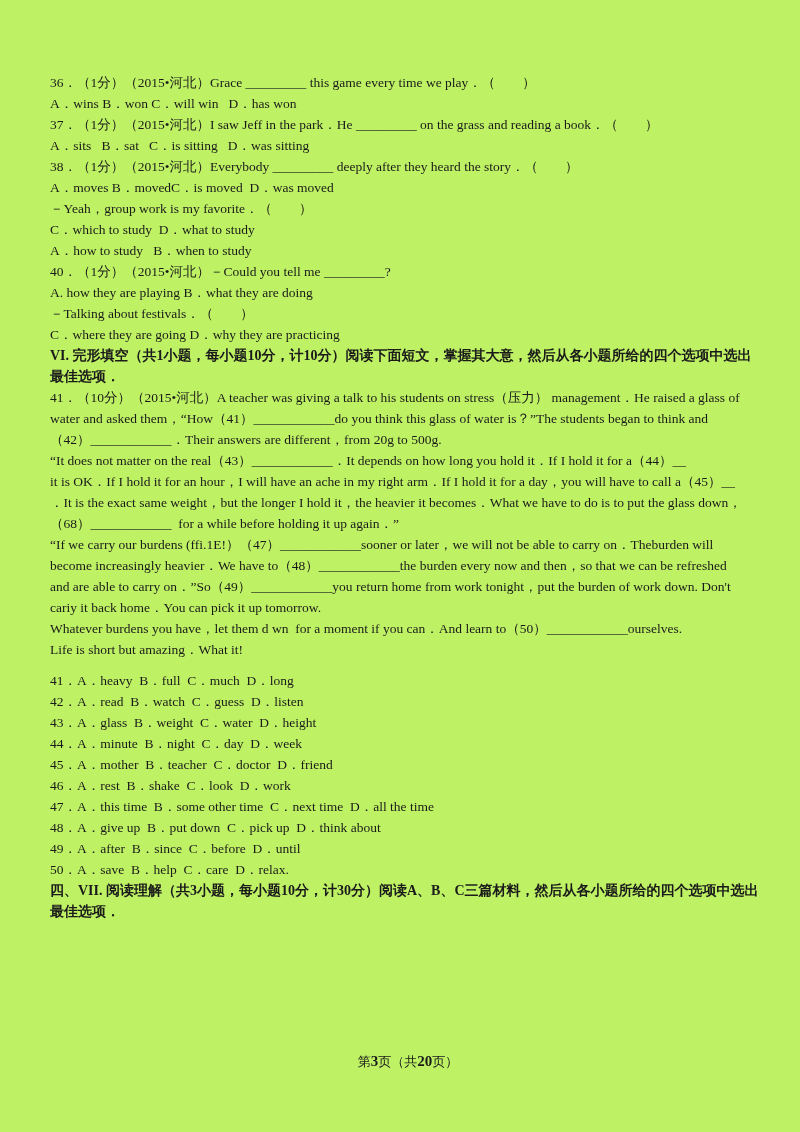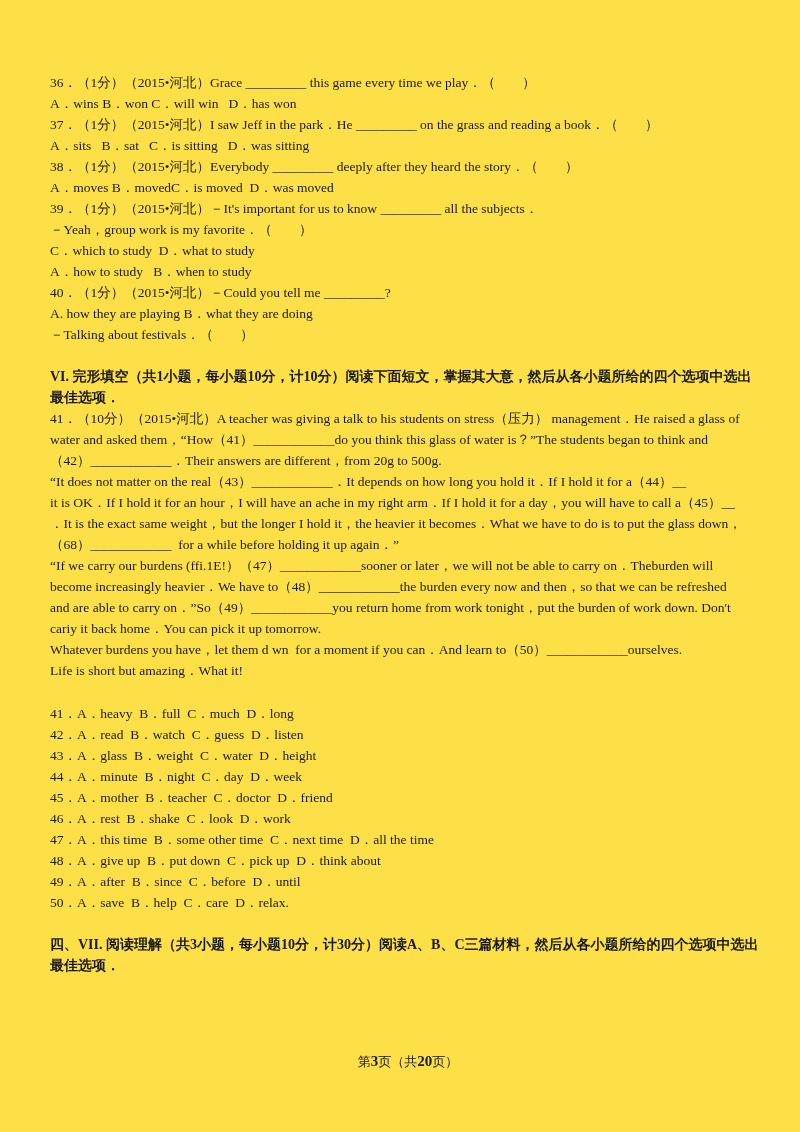--- a/index.html
+++ b/index.html
@@ -1,41 +1,41 @@
 <!DOCTYPE html>
 <html><head>
 <meta charset="utf-8">
 <title>Exam Paper Page 3</title>
 <style>
   html,body{margin:0;padding:0;background:#ffffff;}
   .page{
     position:relative;
     width:800px;
     height:1132px;
-    background:#fde047;
+    background:#bef264;
     overflow:hidden;
     font-family:"Liberation Serif","DejaVu Serif",serif;
     color:#1a1a1a;
   }
   .content{
     position:absolute;
     top:72px;
     left:50px;
     width:710px;
   }
   .section{margin:0;}
   .line{
     white-space:pre;
     font-size:13.5px;
     line-height:21px;
     min-height:21px;
   }
-  .section.heading{margin-top:21px;}
+  .section.heading{}
   .section.heading .line{font-weight:bold;font-size:14px;}
-  .section.options{margin-top:22px;}
+  .section.options{margin-top:10px;}
   .footer{
     position:absolute;
     top:1053px;
     left:8px;
     width:100%;
     text-align:center;
     font-size:13px;
     color:#1a1a1a;
   }
   .pg-num{font-weight:bold;font-size:15px;}
@@ -45,27 +45,27 @@
 
 <div class="page">
   <div class="content" id="content">
       <div class="section normal">
         <div class="line">36．（1分）（2015•河北）Grace _________ this game every time we play．（　　）</div>
         <div class="line">A．wins B．won C．will win   D．has won</div>
         <div class="line">37．（1分）（2015•河北）I saw Jeff in the park．He _________ on the grass and reading a book．（　　）</div>
         <div class="line">A．sits   B．sat   C．is sitting   D．was sitting</div>
         <div class="line">38．（1分）（2015•河北）Everybody _________ deeply after they heard the story．（　　）</div>
         <div class="line">A．moves B．movedC．is moved  D．was moved</div>
-        <div class="line">39．（1分）（2015•河北）－It's important for us to know _________ all the subjects．</div>
         <div class="line">－Yeah，group work is my favorite．（　　）</div>
         <div class="line">C．which to study  D．what to study</div>
         <div class="line">A．how to study   B．when to study</div>
         <div class="line">40．（1分）（2015•河北）－Could you tell me _________?</div>
         <div class="line">A. how they are playing B．what they are doing</div>
         <div class="line">－Talking about festivals．（　　）</div>
+        <div class="line">C．where they are going D．why they are practicing</div>
       </div>
       <div class="section heading">
         <div class="line">VI. 完形填空（共1小题，每小题10分，计10分）阅读下面短文，掌握其大意，然后从各小题所给的四个选项中选出</div>
         <div class="line">最佳选项．</div>
       </div>
       <div class="section normal">
         <div class="line">41．（10分）（2015•河北）A teacher was giving a talk to his students on stress（压力） management．He raised a glass of</div>
         <div class="line">water and asked them，“How（41）____________do you think this glass of water is？”The students began to think and</div>
         <div class="line">（42）____________．Their answers are different，from 20g to 500g.</div>
         <div class="line">“It does not matter on the real（43）____________．It depends on how long you hold it．If I hold it for a（44）__</div>

